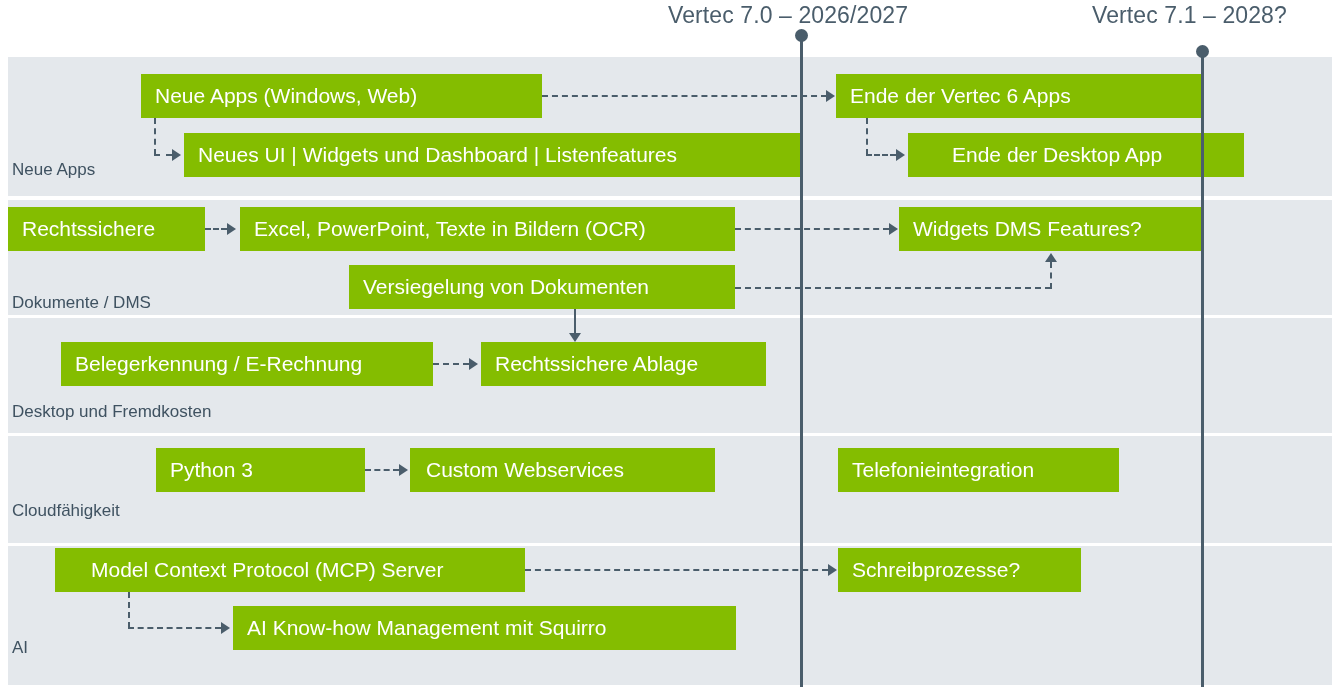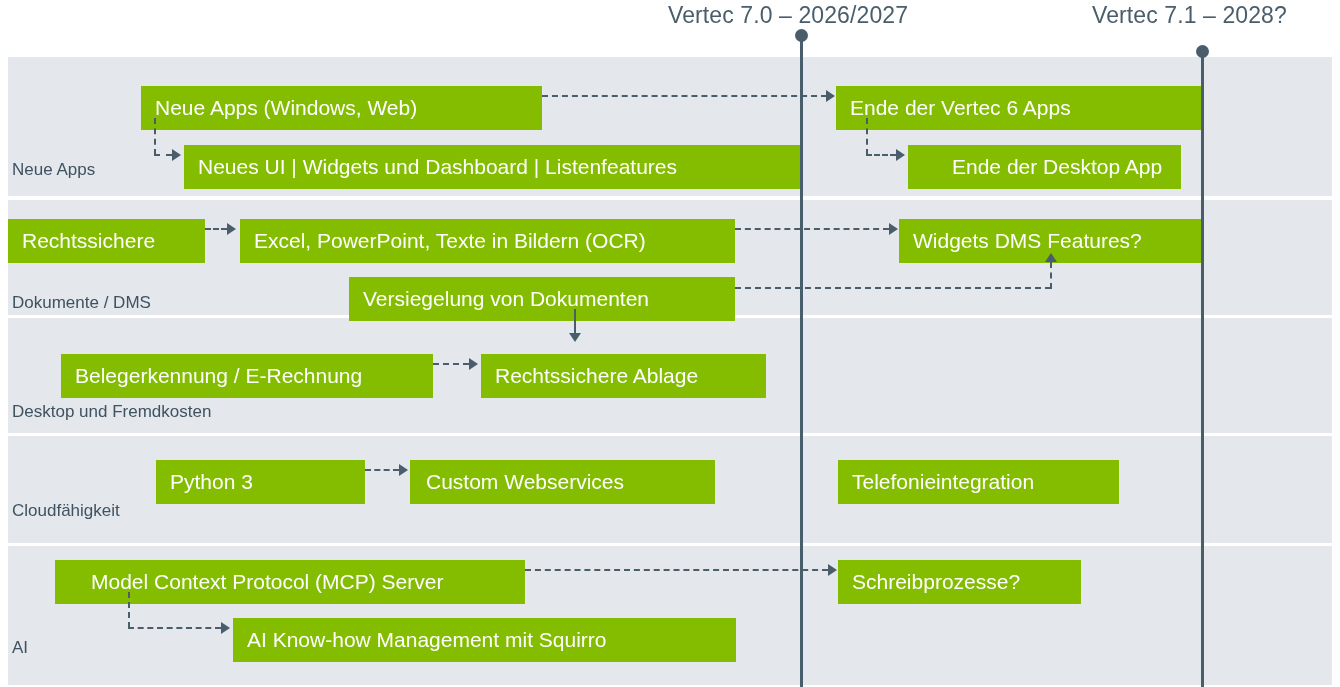--- a/index.html
+++ b/index.html
@@ -61,21 +61,20 @@
     background: #84bd00;
     color: #ffffff;
     font-size: 21px;
     display: flex;
     align-items: center;
     padding-left: 14px;
     box-sizing: border-box;
     z-index: 3;
     white-space: nowrap;
     overflow: hidden;
-    margin-top: 12px;
   }
   
   .conn-h {
     position: absolute;
     height: 0;
     border-top: 2px dashed #4a5d6b;
     z-index: 4;
   }
   .conn-v {
     position: absolute;
@@ -134,21 +133,21 @@
   <div class="milestone-line" style="left:1201px; top:51px; height:636px;"></div>
 
   <div class="band-label" style="top:160px;">Neue Apps</div>
 
   <div class="task" style="left:141px; top:74px; width:401px; height:44px;">Neue Apps (Windows, Web)</div>
 
   <div class="task" style="left:184px; top:133px; width:619px; height:44px;">Neues UI | Widgets und Dashboard | Listenfeatures</div>
 
   <div class="task" style="left:836px; top:74px; width:367px; height:44px;">Ende der Vertec 6 Apps</div>
 
-  <div class="task" style="left:908px; top:133px; width:273px; height:44px;padding-left:44px;">Ende der Desktop App</div>
+  <div class="task" style="left:908px; top:133px; width:336px; height:44px;padding-left:44px;">Ende der Desktop App</div>
 
   <div class="conn-h" style="left:542px; top:95px; width:285px;"></div>
   <div class="arrow-right" style="left:826px; top:90px;"></div>
 
   <div class="conn-v" style="left:154px; top:118px; height:37px;"></div>
   <div class="conn-h" style="left:154px; top:154px; width:18px;"></div>
   <div class="arrow-right" style="left:172px; top:149px;"></div>
 
   <div class="conn-v" style="left:866px; top:118px; height:37px;"></div>
   <div class="conn-h" style="left:866px; top:154px; width:30px;"></div>

